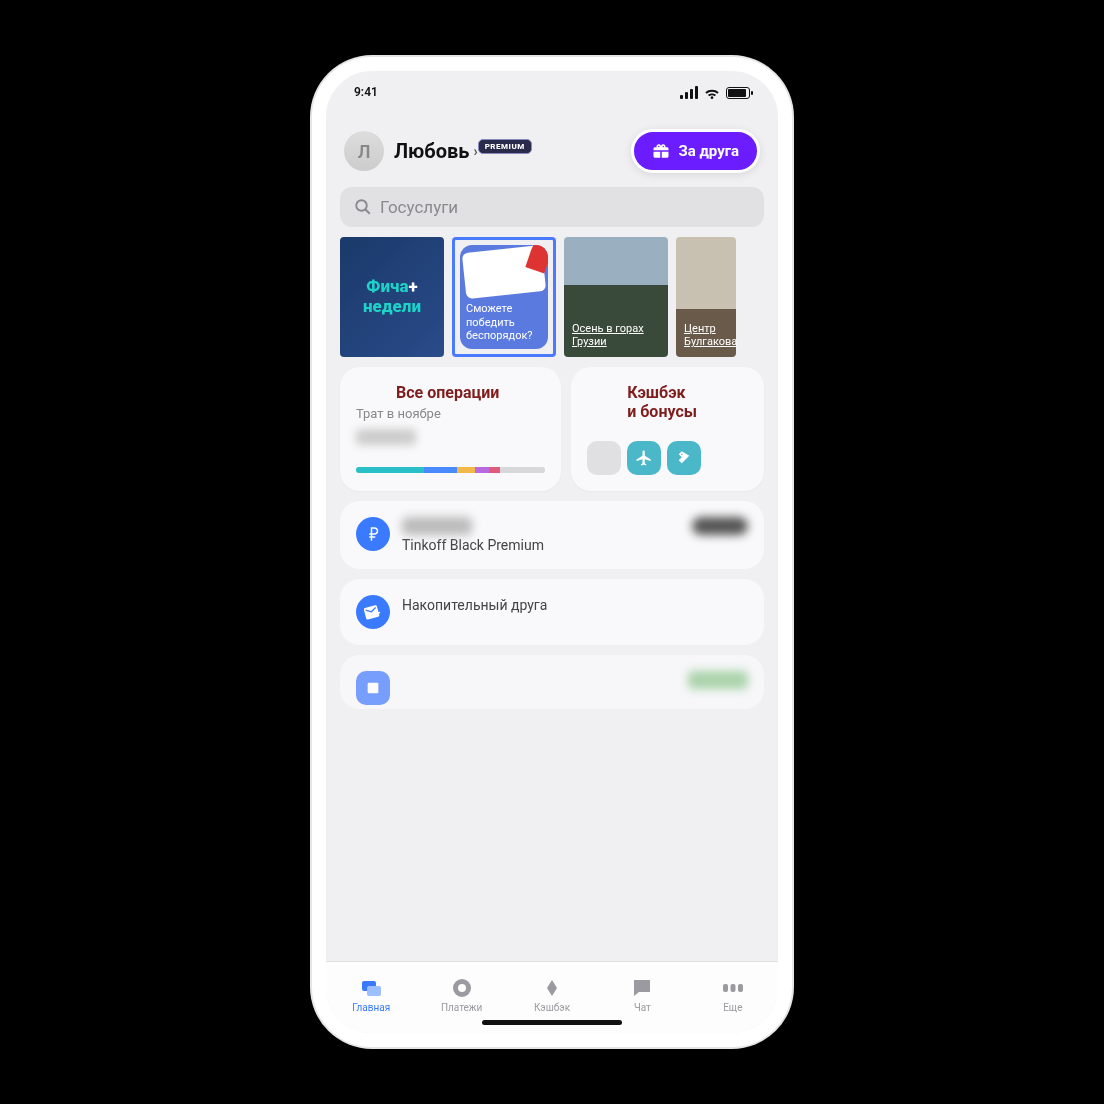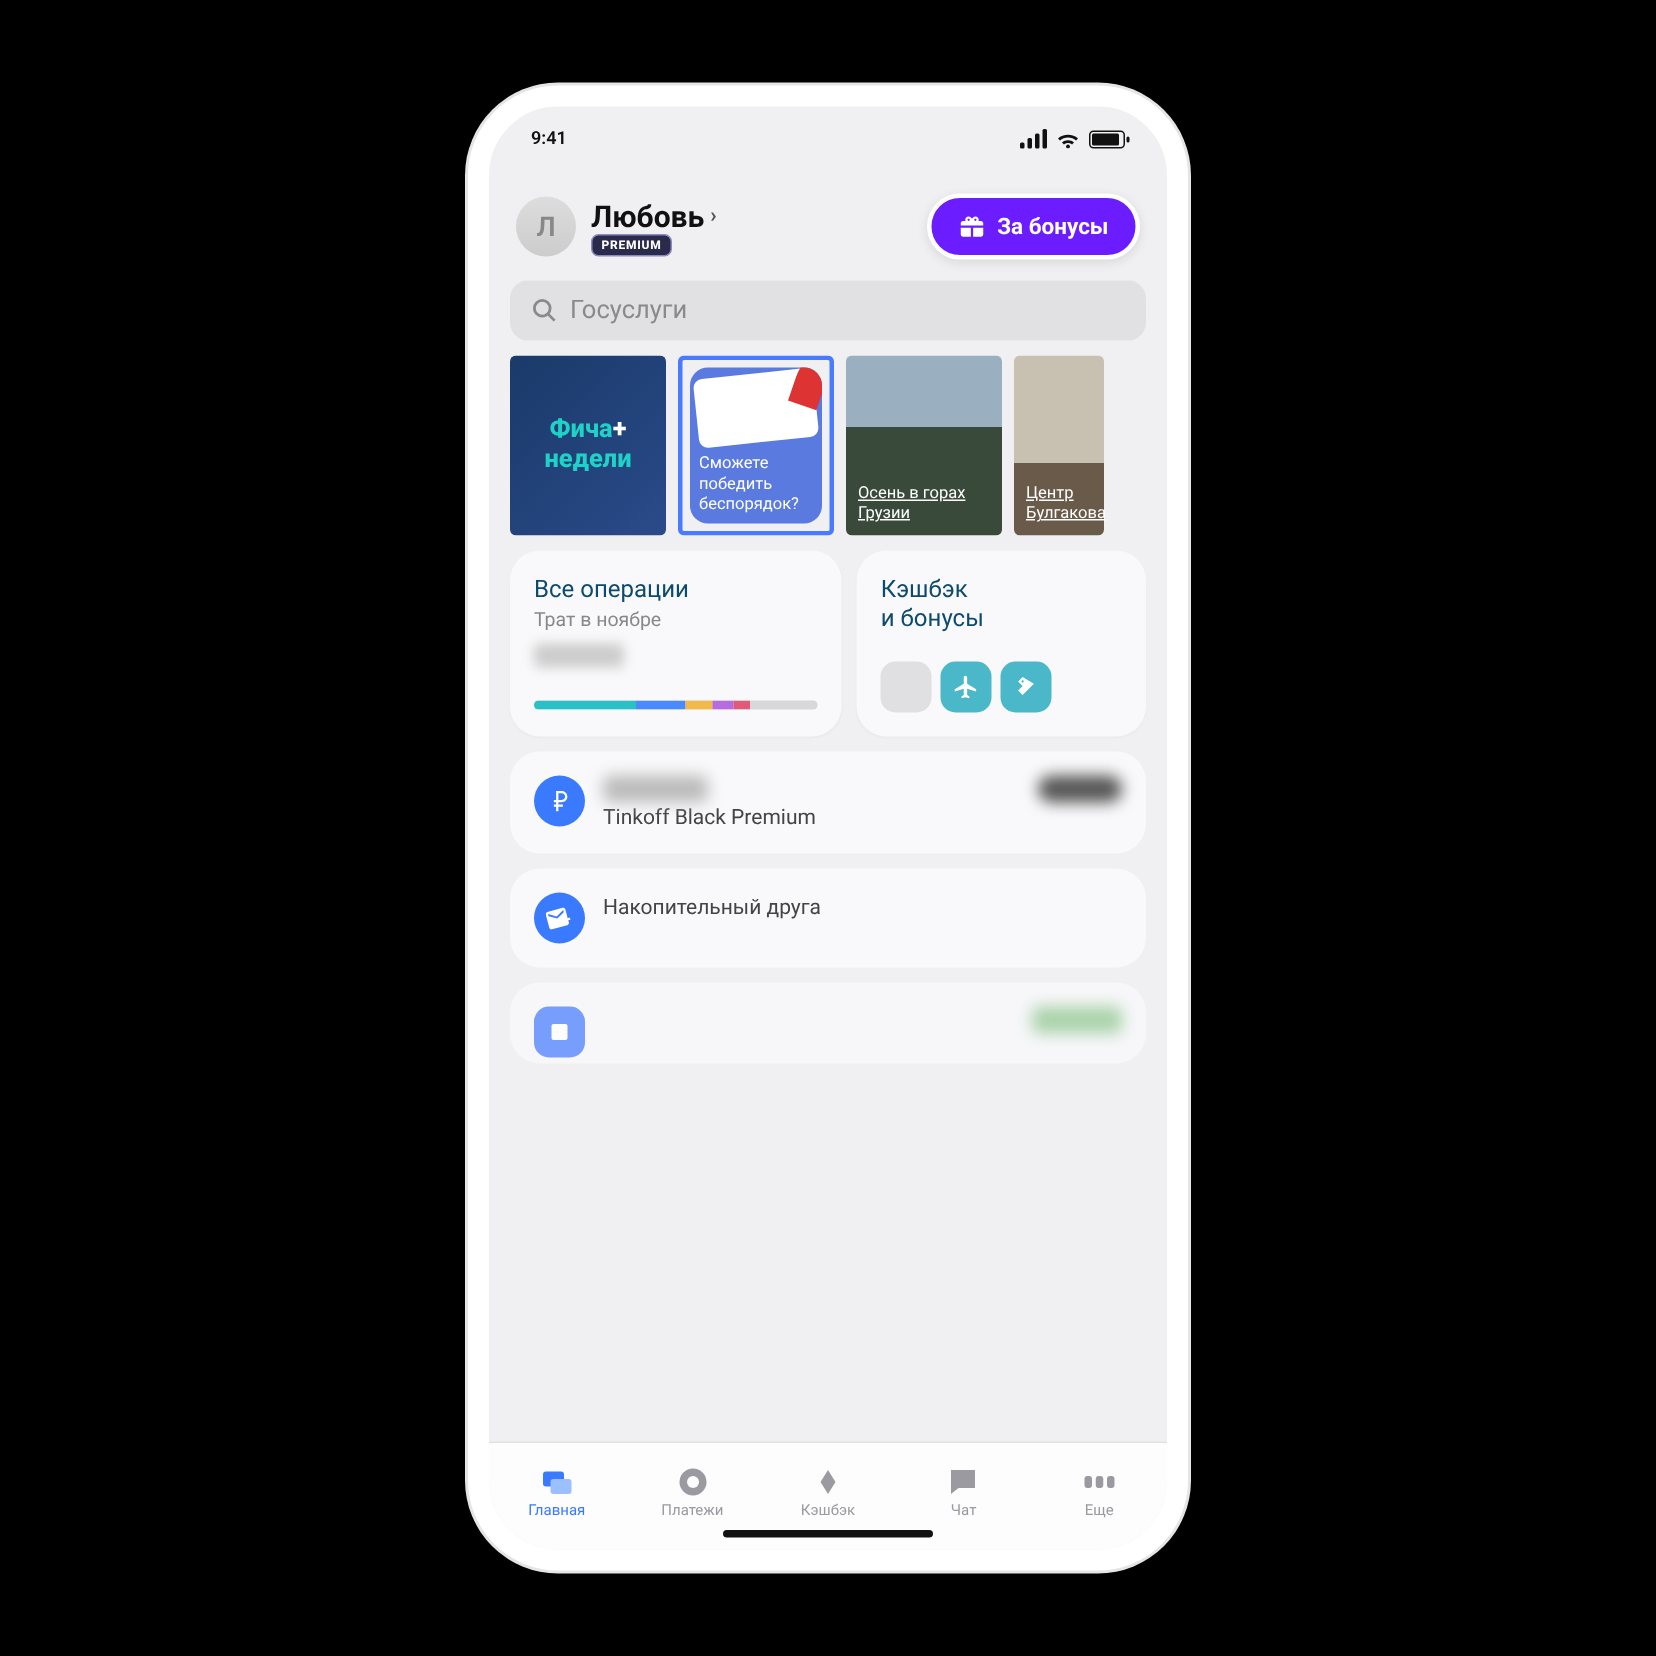--- a/index.html
+++ b/index.html
@@ -13,21 +13,21 @@
   .wifi { width:16px; height:12px; }
   .battery { width: 24px; height: 12px; border: 1.5px solid #111; border-radius: 3px; position: relative; }
   .battery::after { content:''; position:absolute; right:-4px; top:3px; width:2px; height:4px; background:#111; border-radius:1px; }
   .battery-fill { position:absolute; left:1px; top:1px; bottom:1px; width:18px; background:#111; border-radius:1px; }
 
   .content { flex: 1; overflow: hidden; padding: 6px 14px 0; display:flex; flex-direction:column; gap:10px; }
 
   .header { display:flex; align-items:center; justify-content:space-between; padding: 18px 4px 4px; }
   .profile { display:flex; align-items:center; gap:10px; }
   .avatar { width:40px; height:40px; border-radius:50%; background: linear-gradient(#ddd,#ccc); display:flex; align-items:center; justify-content:center; color:#888; font-size:18px; font-weight:600; }
-  .profile-text { display:flex; flex-direction:column; }
+  .profile-text { display:flex; flex-direction:row; }
   .profile-name { font-size:20px; font-weight:700; color:#111; display:flex; align-items:center; gap:4px; }
   .chev { font-size:14px; color:#555; }
   .premium-badge { align-self:flex-start; background:#2a2a4a; color:#fff; font-size:8px; font-weight:800; letter-spacing:0.5px; padding:2px 6px; border-radius:5px; border:1px solid #8a8ac0; }
   .promo-btn { background:#6b1dff; color:#fff; border:none; border-radius:22px; padding:10px 18px; font-size:15px; font-weight:700; display:flex; align-items:center; gap:8px; border:3px solid #fff; box-shadow: 0 2px 8px rgba(0,0,0,0.1); }
   .gift-icon { width:18px; height:18px; }
 
   .search { background:#e1e1e4; border-radius:12px; padding:10px 14px; display:flex; align-items:center; gap:8px; color:#8a8a8e; font-size:17px; }
   .search svg { width:18px; height:18px; stroke:#8a8a8e; }
 
   .stories { display:flex; gap:8px; overflow:hidden; }
@@ -37,21 +37,21 @@
   .story.border { border:3px solid #4a7aff; padding:5px; }
   .story-inner { background:#5a7ae0; border-radius:12px; width:100%; height:100%; padding:6px; display:flex; flex-direction:column; justify-content:flex-end; position:relative; overflow:hidden; }
   .story-inner .art { position:absolute; top:4px; left:4px; right:4px; height:46px; background:#fff; border-radius:6px; transform:rotate(-6deg); }
   .story-inner .art::before { content:''; position:absolute; top:-8px; right:-8px; width:20px; height:34px; background:#d33; border-radius:50% 50% 0 0; transform:rotate(25deg); }
   .story.bg-photo { background:#556;text-decoration:underline; }
   .story.bg-mountains { background: linear-gradient(#9ab0c0 40%, #3a4a3a 40%); }
   .story.bg-room { background: linear-gradient(#c8c0b0 60%, #6a5a4a 60%); }
 
   .tiles { display:flex; gap:10px; }
   .tile { background:#f9f9fb; border-radius:20px; padding:16px; flex:1; box-shadow: 0 1px 2px rgba(0,0,0,0.03); }
-  .tile h3 { font-size:16px; font-weight:400; color:#0c4a6e; margin-bottom:4px; }
+  .tile h3 { font-size:16px; font-weight:700; color:#7f1d1d; margin-bottom:4px;margin-left:40px; }
   .tile .sub { font-size:13px; color:#888; margin-bottom:8px; }
   .blur-sm { filter:blur(4px); background:#ccc; color:transparent; border-radius:4px; width:60px; height:16px; display:inline-block; }
   .progress { height:6px; border-radius:3px; background:#e0e0e0; margin-top:18px; display:flex; overflow:hidden; }
   .progress span:nth-child(1){flex:3;background:#2ac0c8;}
   .progress span:nth-child(2){flex:1.5;background:#4a8aff;}
   .progress span:nth-child(3){flex:0.8;background:#f2b84a;}
   .progress span:nth-child(4){flex:0.6;background:#b86ae0;}
   .progress span:nth-child(5){flex:0.5;background:#e05a7a;}
   .progress span:nth-child(6){flex:2;background:#d8d8da;}
   .bonus-icons { display:flex; gap:6px; margin-top:20px; }
@@ -113,21 +113,21 @@
             <span>Любовь</span>
               <span class="chev">›</span>
           </div>
           <span class="premium-badge">PREMIUM</span>
         </div>
       </div>
       <button class="promo-btn">
         <svg class="gift-icon" viewBox="0 0 24 24" fill="#fff">
             <path d="M20 7h-2.2c.1-.3.2-.6.2-1 0-1.7-1.3-3-3-3-1.2 0-2.2.7-2.7 1.7L12 5l-.3-.3C11.2 3.7 10.2 3 9 3 7.3 3 6 4.3 6 6c0 .4.1.7.2 1H4c-1.1 0-2 .9-2 2v2h20V9c0-1.1-.9-2-2-2zM9 5c.6 0 1 .4 1 1s-.4 1-1 1-1-.4-1-1 .4-1 1-1zm6 0c.6 0 1 .4 1 1s-.4 1-1 1-1-.4-1-1 .4-1 1-1zM2 19c0 1.1.9 2 2 2h7v-8H2v6zm11 2h7c1.1 0 2-.9 2-2v-6h-9v8z"></path>
           </svg>
-        <span>За бонусы</span>
+        <span>За друга</span>
       </button>
     </div>
 
     <div class="search">
       <svg viewBox="0 0 24 24" fill="none" stroke-width="2.5">
           <circle cx="10" cy="10" r="7"></circle>
           <line x1="21" y1="21" x2="15" y2="15"></line>
         </svg>
       <span>Госуслуги</span>
     </div>

